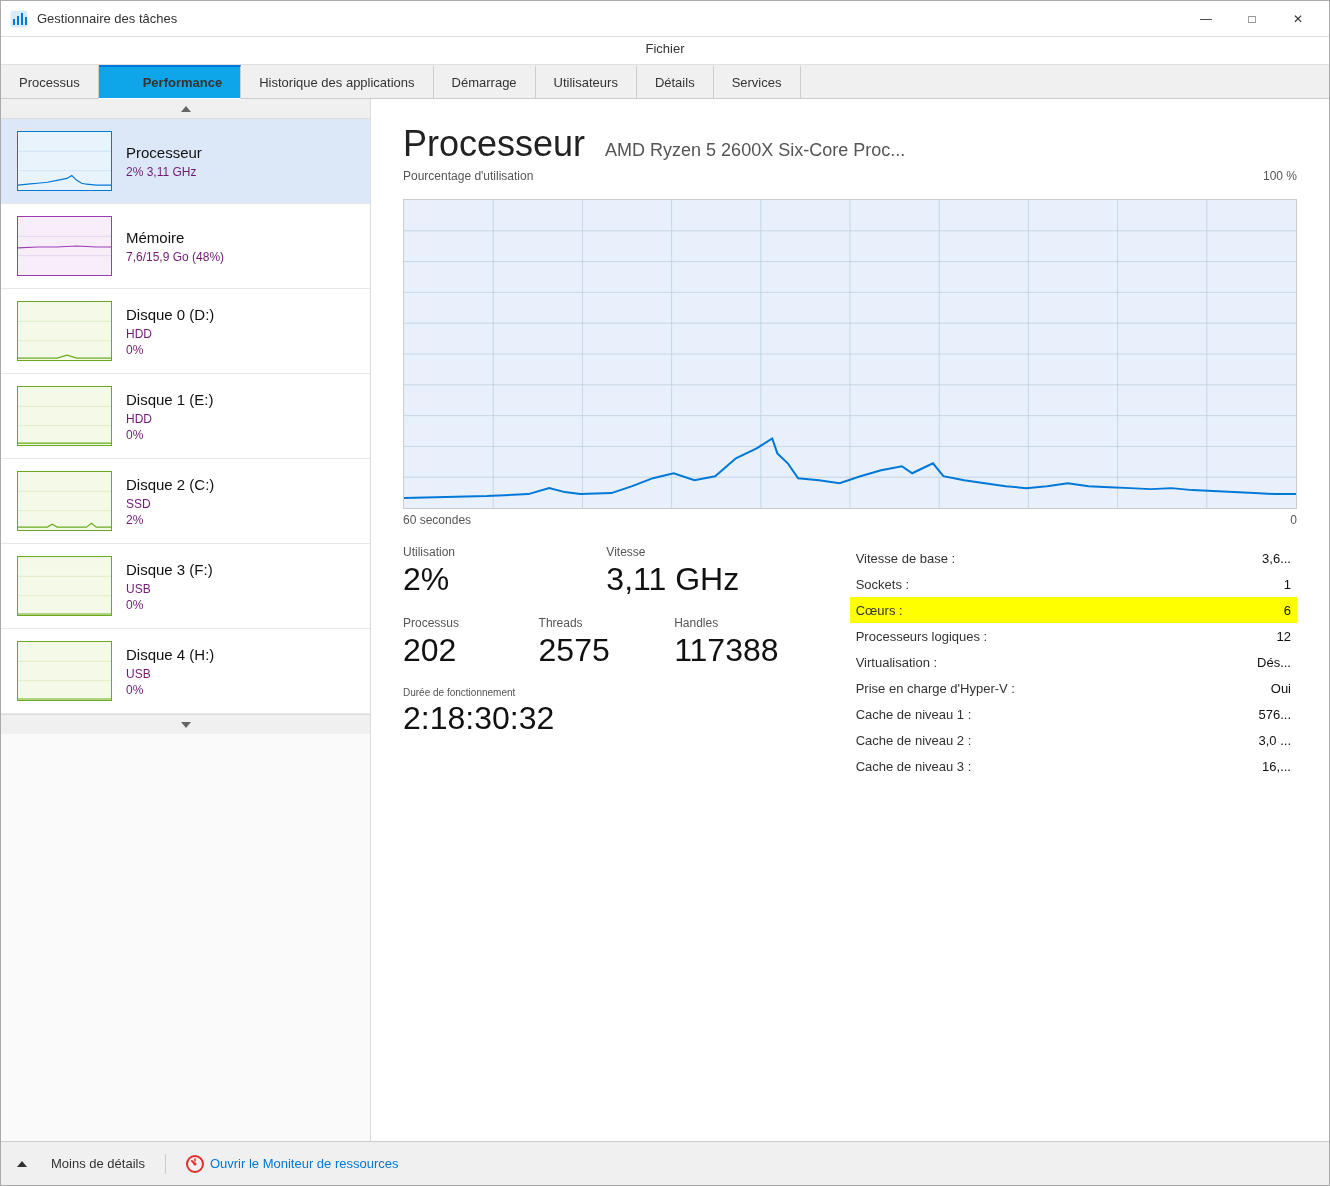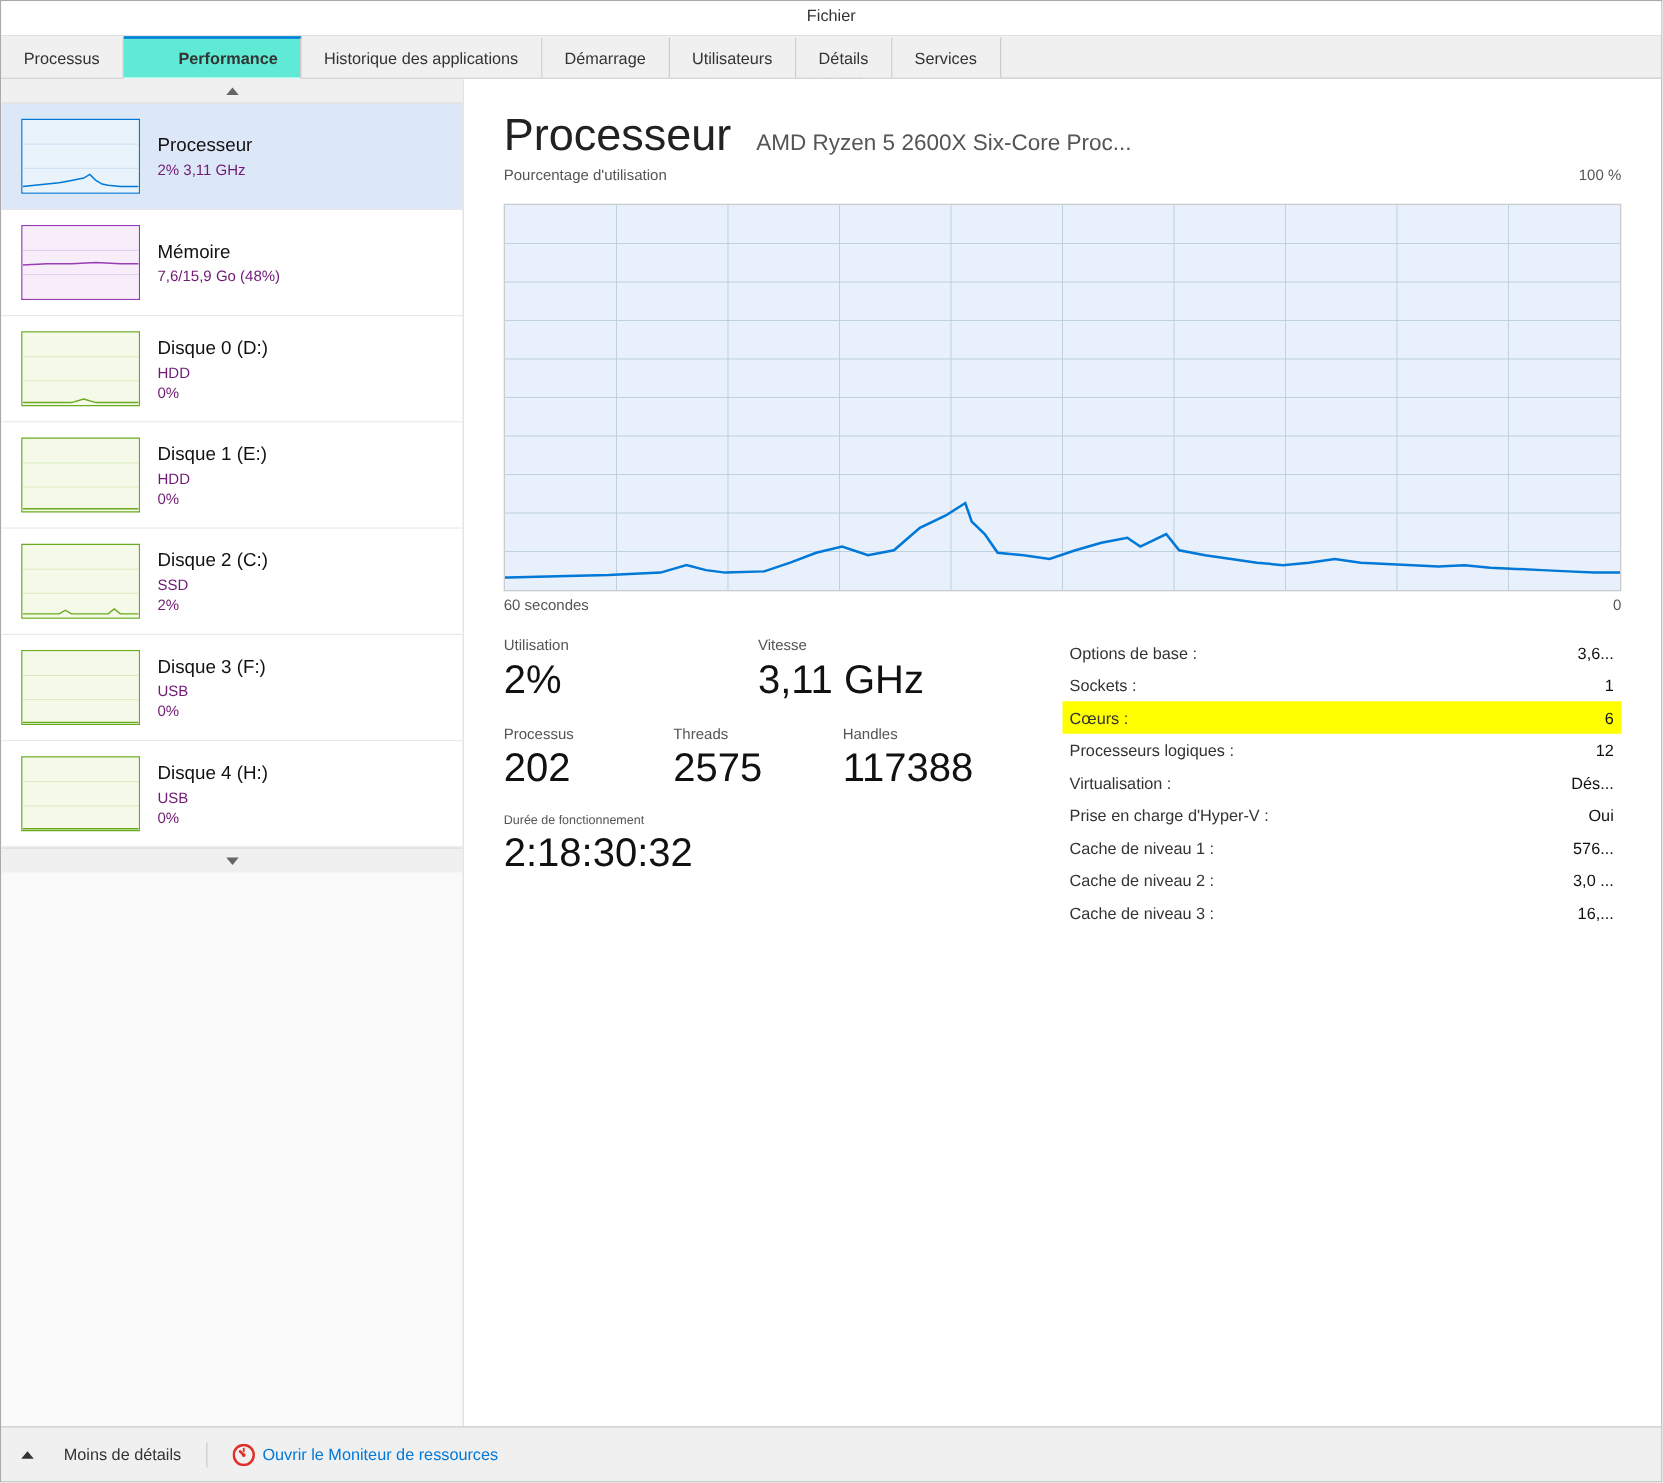--- a/index.html
+++ b/index.html
@@ -82,21 +82,21 @@
       padding: 8px 18px;
       font-size: 13px;
       cursor: pointer;
       border-right: 1px solid #ccc;
       background: #f0f0f0;
       color: #333;
       border-top: 2px solid transparent;
       white-space: nowrap;
     }
     .tab.active {
-      background: #5eead4;
+      background: #0ea5e9;
       border-top: 2px solid #0078d7;
       border-bottom: 1px solid #fff;
       font-weight: 600;
       margin-bottom: -1px;
       z-index: 1;
       padding-left: 44px;
     }
     .content-area {
       display: flex;
       flex: 1;
@@ -304,20 +304,38 @@
       border-left: 5px solid transparent;
       border-right: 5px solid transparent;
       border-top: 6px solid #666;
     }
   </style>
 </head>
 <body>
 
 <div class="window">
 
+  <div class="title-bar">
+    <div class="title-bar-icon">
+
+      <svg width="18" height="18" viewBox="0 0 18 18">
+        <rect x="1" y="1" width="16" height="16" rx="2" fill="#0078d7" opacity="0.15" stroke="#0078d7" stroke-width="1"></rect>
+        <rect x="3" y="9" width="2" height="6" fill="#0078d7"></rect>
+        <rect x="7" y="6" width="2" height="9" fill="#0078d7"></rect>
+        <rect x="11" y="3" width="2" height="12" fill="#0078d7"></rect>
+        <rect x="15" y="7" width="2" height="8" fill="#0078d7"></rect>
+      </svg>
+    </div>
+    <span class="title-bar-title">Gestionnaire des tâches</span>
+    <div class="title-bar-controls">
+      <button class="title-bar-btn">—</button>
+      <button class="title-bar-btn">□</button>
+      <button class="title-bar-btn close">✕</button>
+    </div>
+  </div>
 
   <div class="menu-bar">
     <span class="menu-item">Fichier</span>
     <span class="menu-item">Options</span>
     <span class="menu-item">Affichage</span>
   </div>
 
   <div class="tab-bar">
     <div class="tab">Processus</div>
     <div class="tab active">Performance</div>
@@ -531,21 +549,21 @@
           <div>
             <div class="uptime-label">Durée de fonctionnement</div>
             <div class="uptime-value">2:18:30:32</div>
           </div>
         </div>
 
         <div style="flex:1.1;">
           <div class="info-grid">
 
             <div class="info-row">
-              <span class="info-row-label">Options de base :</span>
+              <span class="info-row-label">Vitesse de base :</span>
               <span class="info-row-value">3,6...</span>
             </div>
 
             <div class="info-row">
               <span class="info-row-label">Sockets :</span>
               <span class="info-row-value">1</span>
             </div>
 
             <div class="info-row highlight">
               <span class="info-row-label">Cœurs :</span>

